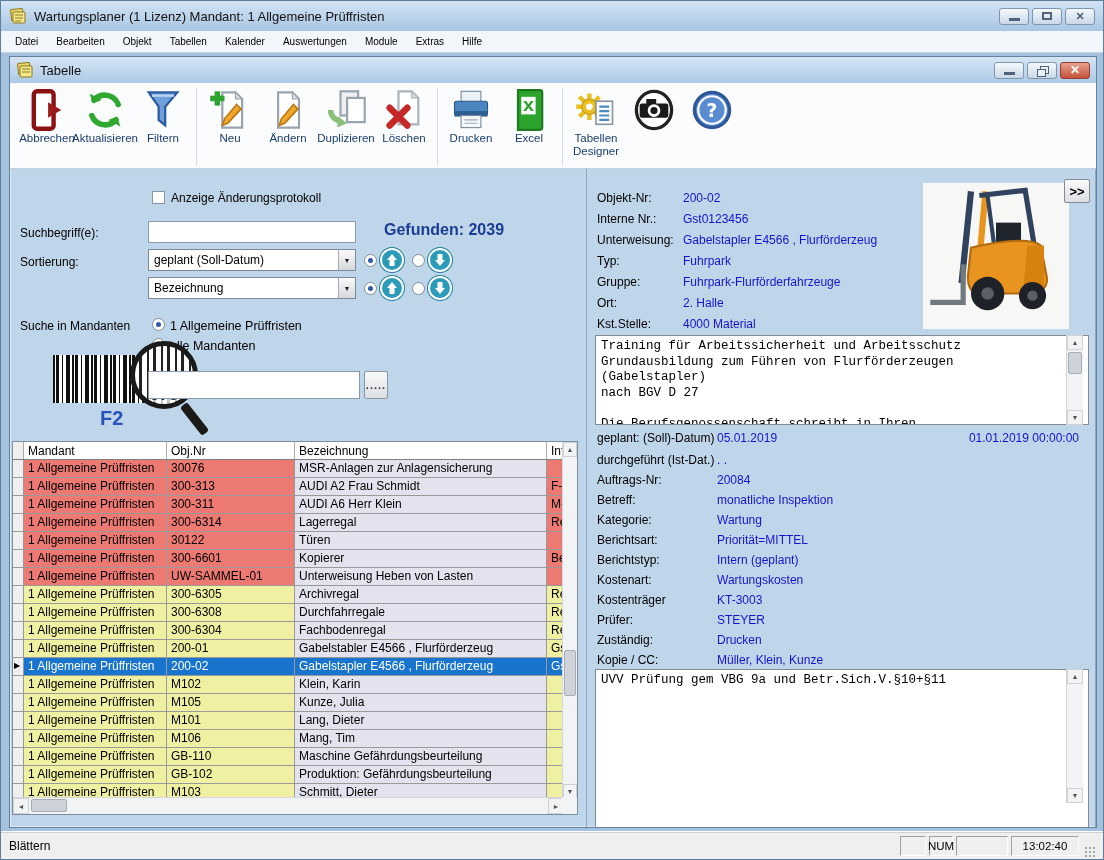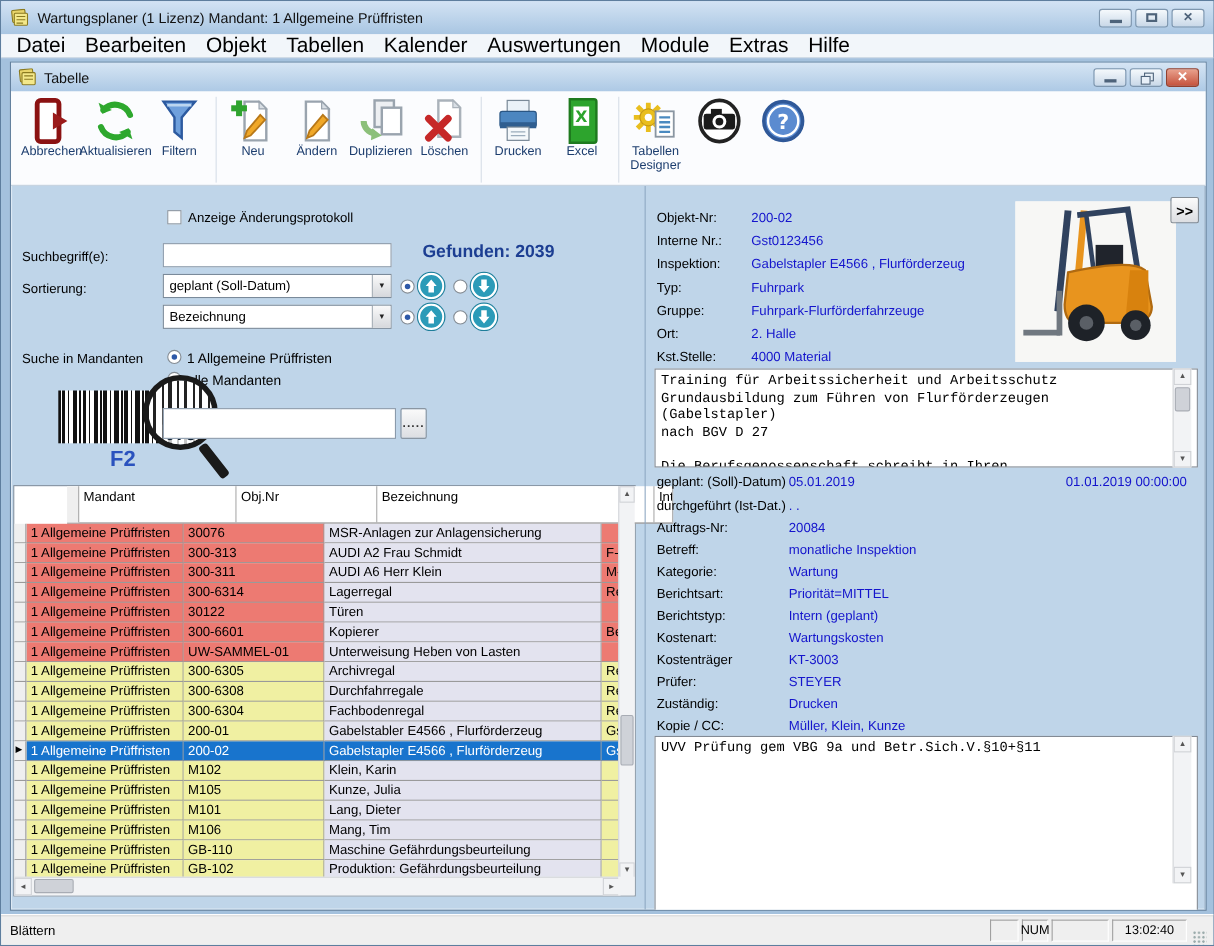--- a/index.html
+++ b/index.html
@@ -18,21 +18,21 @@
   .glyph-max { width:10px; height:8px; border:2px solid #4E637A; }
   .glyph-close { font-size:11px; font-weight:bold; color:#4E637A; line-height:1; }
   .glyph-restore { position:relative; width:11px; height:9px; }
   .glyph-restore::before { content:""; position:absolute; left:3px; top:0; width:7px; height:6px; border:1.5px solid #4E637A; background:#E8F0F8; }
   .glyph-restore::after  { content:""; position:absolute; left:0; top:3px; width:7px; height:6px; border:1.5px solid #4E637A; background:#E8F0F8; }
   .wbtn-close-red { background:linear-gradient(#E9A18D,#C5523C); border-color:#93402E; }
   .wbtn-close-red .glyph-close { color:#fff; font-size:12px; }
 
   
   .menubar { height:22px; background:#F2F6FA; border-bottom:1px solid #C6D4E2; display:flex; align-items:center; padding-left:5px; flex:none; }
-  .menu-item { padding:2px 9px; font-size:19px; cursor:default; }
+  .menu-item { padding:2px 9px; font-size:10px; cursor:default; }
 
   
   .mdi { flex:1; background:#A4C1DD; padding:3px 6px 3px 8px; }
   .child { height:100%; border:1px solid #64819E; background:#BFD5E9; display:flex; flex-direction:column; box-shadow:inset 0 0 0 1px #DDE9F4; }
   .child-titlebar { height:26px; background:linear-gradient(#D6E5F4,#ADC9E5); display:flex; align-items:center; padding:0 6px; gap:6px; flex:none; }
 
   
   .toolbar { height:86px; background:#FBFCFE; border-bottom:1px solid #C2D0DE; display:flex; align-items:flex-start; padding:3px 0 0 8px; flex:none; }
   .tbtn { width:58px; display:flex; flex-direction:column; align-items:center; padding-top:2px; cursor:default; }
   .tbtn svg { width:44px; height:44px; flex:none; }
@@ -71,21 +71,21 @@
           background:repeating-linear-gradient(90deg,#fff 0 4px,#222 4px 7px,#fff 7px 12px,#222 12px 14px); display:flex; align-items:flex-end; justify-content:center; overflow:hidden; }
   .lens-digits { font-size:17px; font-weight:bold; color:#123; background:rgba(255,255,255,.75); padding:0 2px; line-height:18px; }
   .lens-handle { position:absolute; left:178px; top:232px; width:9px; height:36px; background:#1A1A1A; border-radius:3px; transform:rotate(-38deg); }
   .f2 { position:absolute; left:88px; top:238px; font-size:20px; font-weight:bold; color:#2A52BE; }
 
   .dots-btn { position:absolute; border:1px solid #8A96A2; background:linear-gradient(#FAFAFA,#DCDEE2); border-radius:2px;
               display:flex; align-items:center; justify-content:center; font-size:11px; letter-spacing:1px; font-weight:bold; color:#333; }
 
   
   .table-wrap { position:absolute; left:0; top:272px; width:566px; height:374px; background:#fff; border:1px solid #7E8E9E; }
-  .thead { display:flex; height:34px; background:#fff; border-bottom:1px solid #808080; width:551px;margin-left:48px; }
+  .thead { display:flex; height:18px; background:#fff; border-bottom:1px solid #808080; width:551px; }
   .hcell { border-right:1px solid #ABABAB; padding:2px 0 0 4px; font-size:12px; overflow:hidden; white-space:nowrap; }
   .tbody { width:551px; height:337px; overflow:hidden; }
   .trow { display:flex; height:18px; }
   .tcell { border-right:1px solid #9A9A9A; border-bottom:1px solid #9A9A9A; padding:1px 0 0 4px; font-size:12px; overflow:hidden; white-space:nowrap; }
   .gutter { width:11px; background:#EFEFEF; padding:0; position:relative; }
   .c-mandant { width:143px; } .c-objnr { width:128px; } .c-bezeichnung { width:252px; background:#E3E3EF; } .c-inte { width:17px; }
   .trow.red .c-mandant, .trow.red .c-objnr, .trow.red .c-inte { background:#ED7A72; }
   .trow.yellow .c-mandant, .trow.yellow .c-objnr, .trow.yellow .c-inte { background:#F0F0A2; }
   .trow.selected .c-mandant, .trow.selected .c-objnr, .trow.selected .c-bezeichnung, .trow.selected .c-inte { background:#1874CD; color:#fff; }
   .rowptr { position:absolute; left:1px; top:3px; font-size:8px; color:#000; }
@@ -520,21 +520,21 @@
           <div id="detail-top">
               <div class="frow" style="top: 22px;">
                 <span class="lbl" style="position: absolute; left: 10px;">Objekt-Nr:</span>
                 <span class="val" style="position: absolute; left: 96px;">200-02</span>
               </div>
               <div class="frow" style="top: 43px;">
                 <span class="lbl" style="position: absolute; left: 10px;">Interne Nr.:</span>
                 <span class="val" style="position: absolute; left: 96px;">Gst0123456</span>
               </div>
               <div class="frow" style="top: 64px;">
-                <span class="lbl" style="position: absolute; left: 10px;">Inspektion:</span>
+                <span class="lbl" style="position: absolute; left: 10px;">Unterweisung:</span>
                 <span class="val" style="position: absolute; left: 96px;">Gabelstapler E4566 , Flurförderzeug</span>
               </div>
               <div class="frow" style="top: 85px;">
                 <span class="lbl" style="position: absolute; left: 10px;">Typ:</span>
                 <span class="val" style="position: absolute; left: 96px;">Fuhrpark</span>
               </div>
               <div class="frow" style="top: 106px;">
                 <span class="lbl" style="position: absolute; left: 10px;">Gruppe:</span>
                 <span class="val" style="position: absolute; left: 96px;">Fuhrpark-Flurförderfahrzeuge</span>
               </div>

